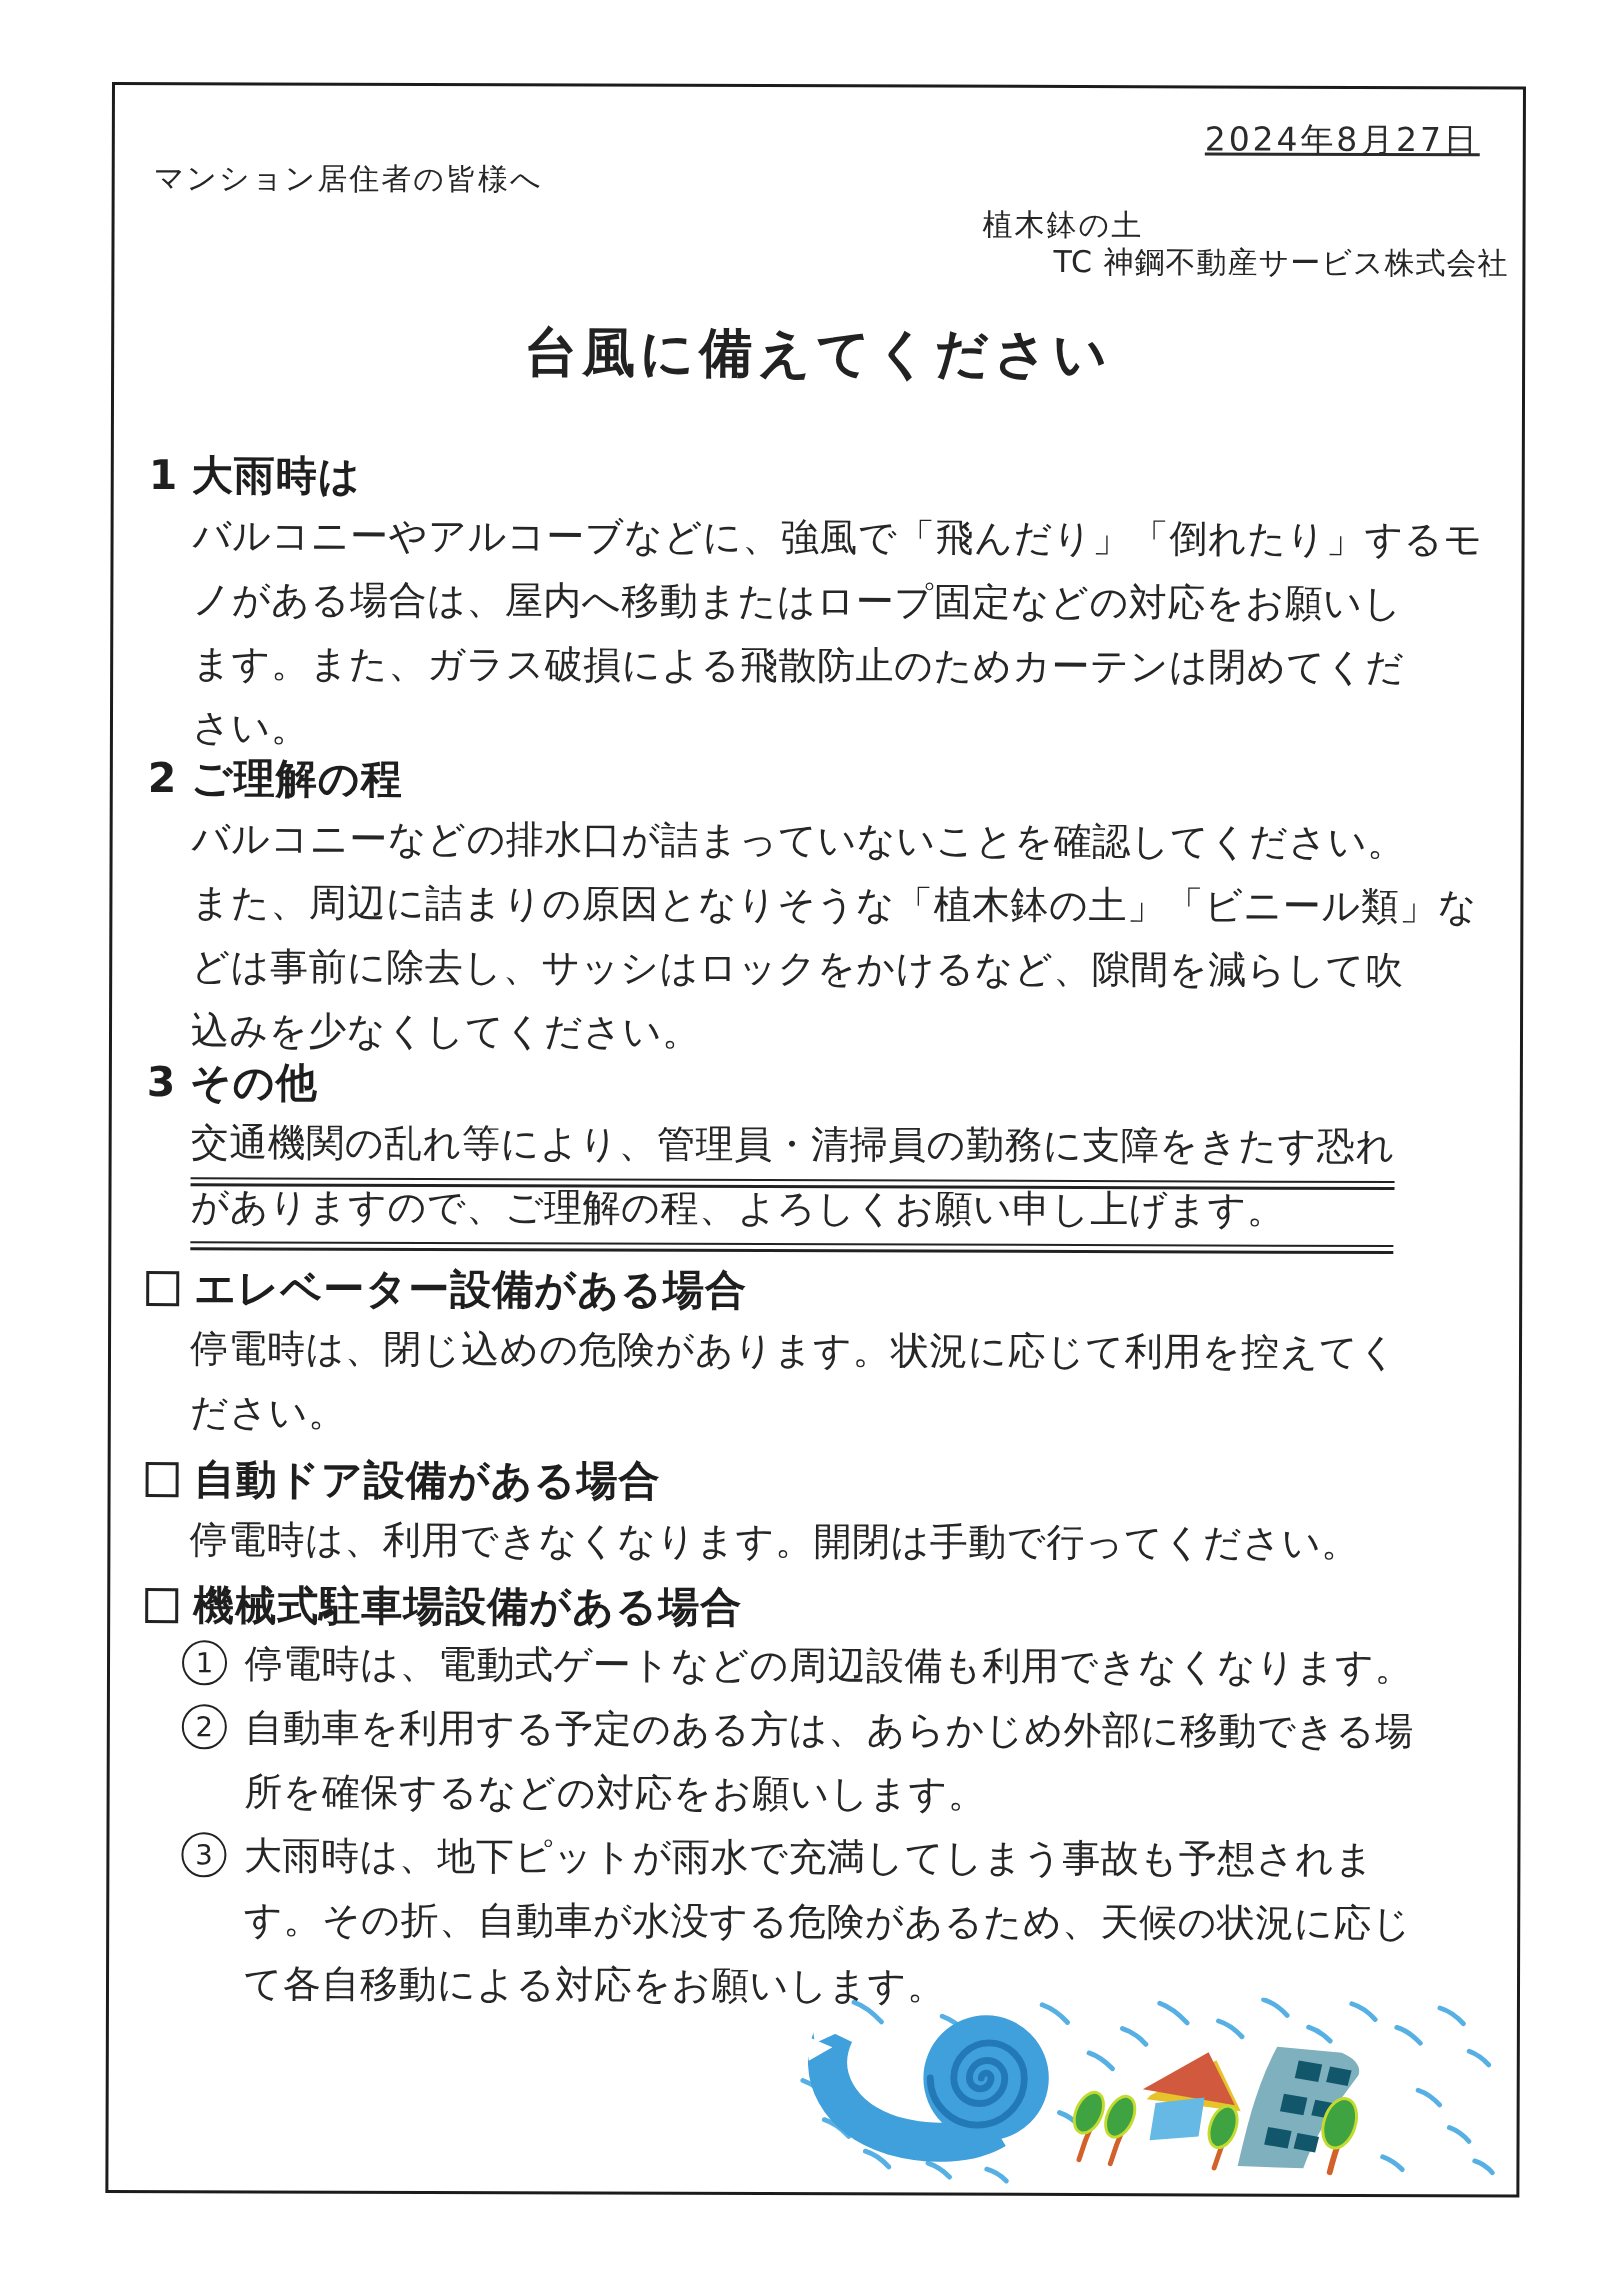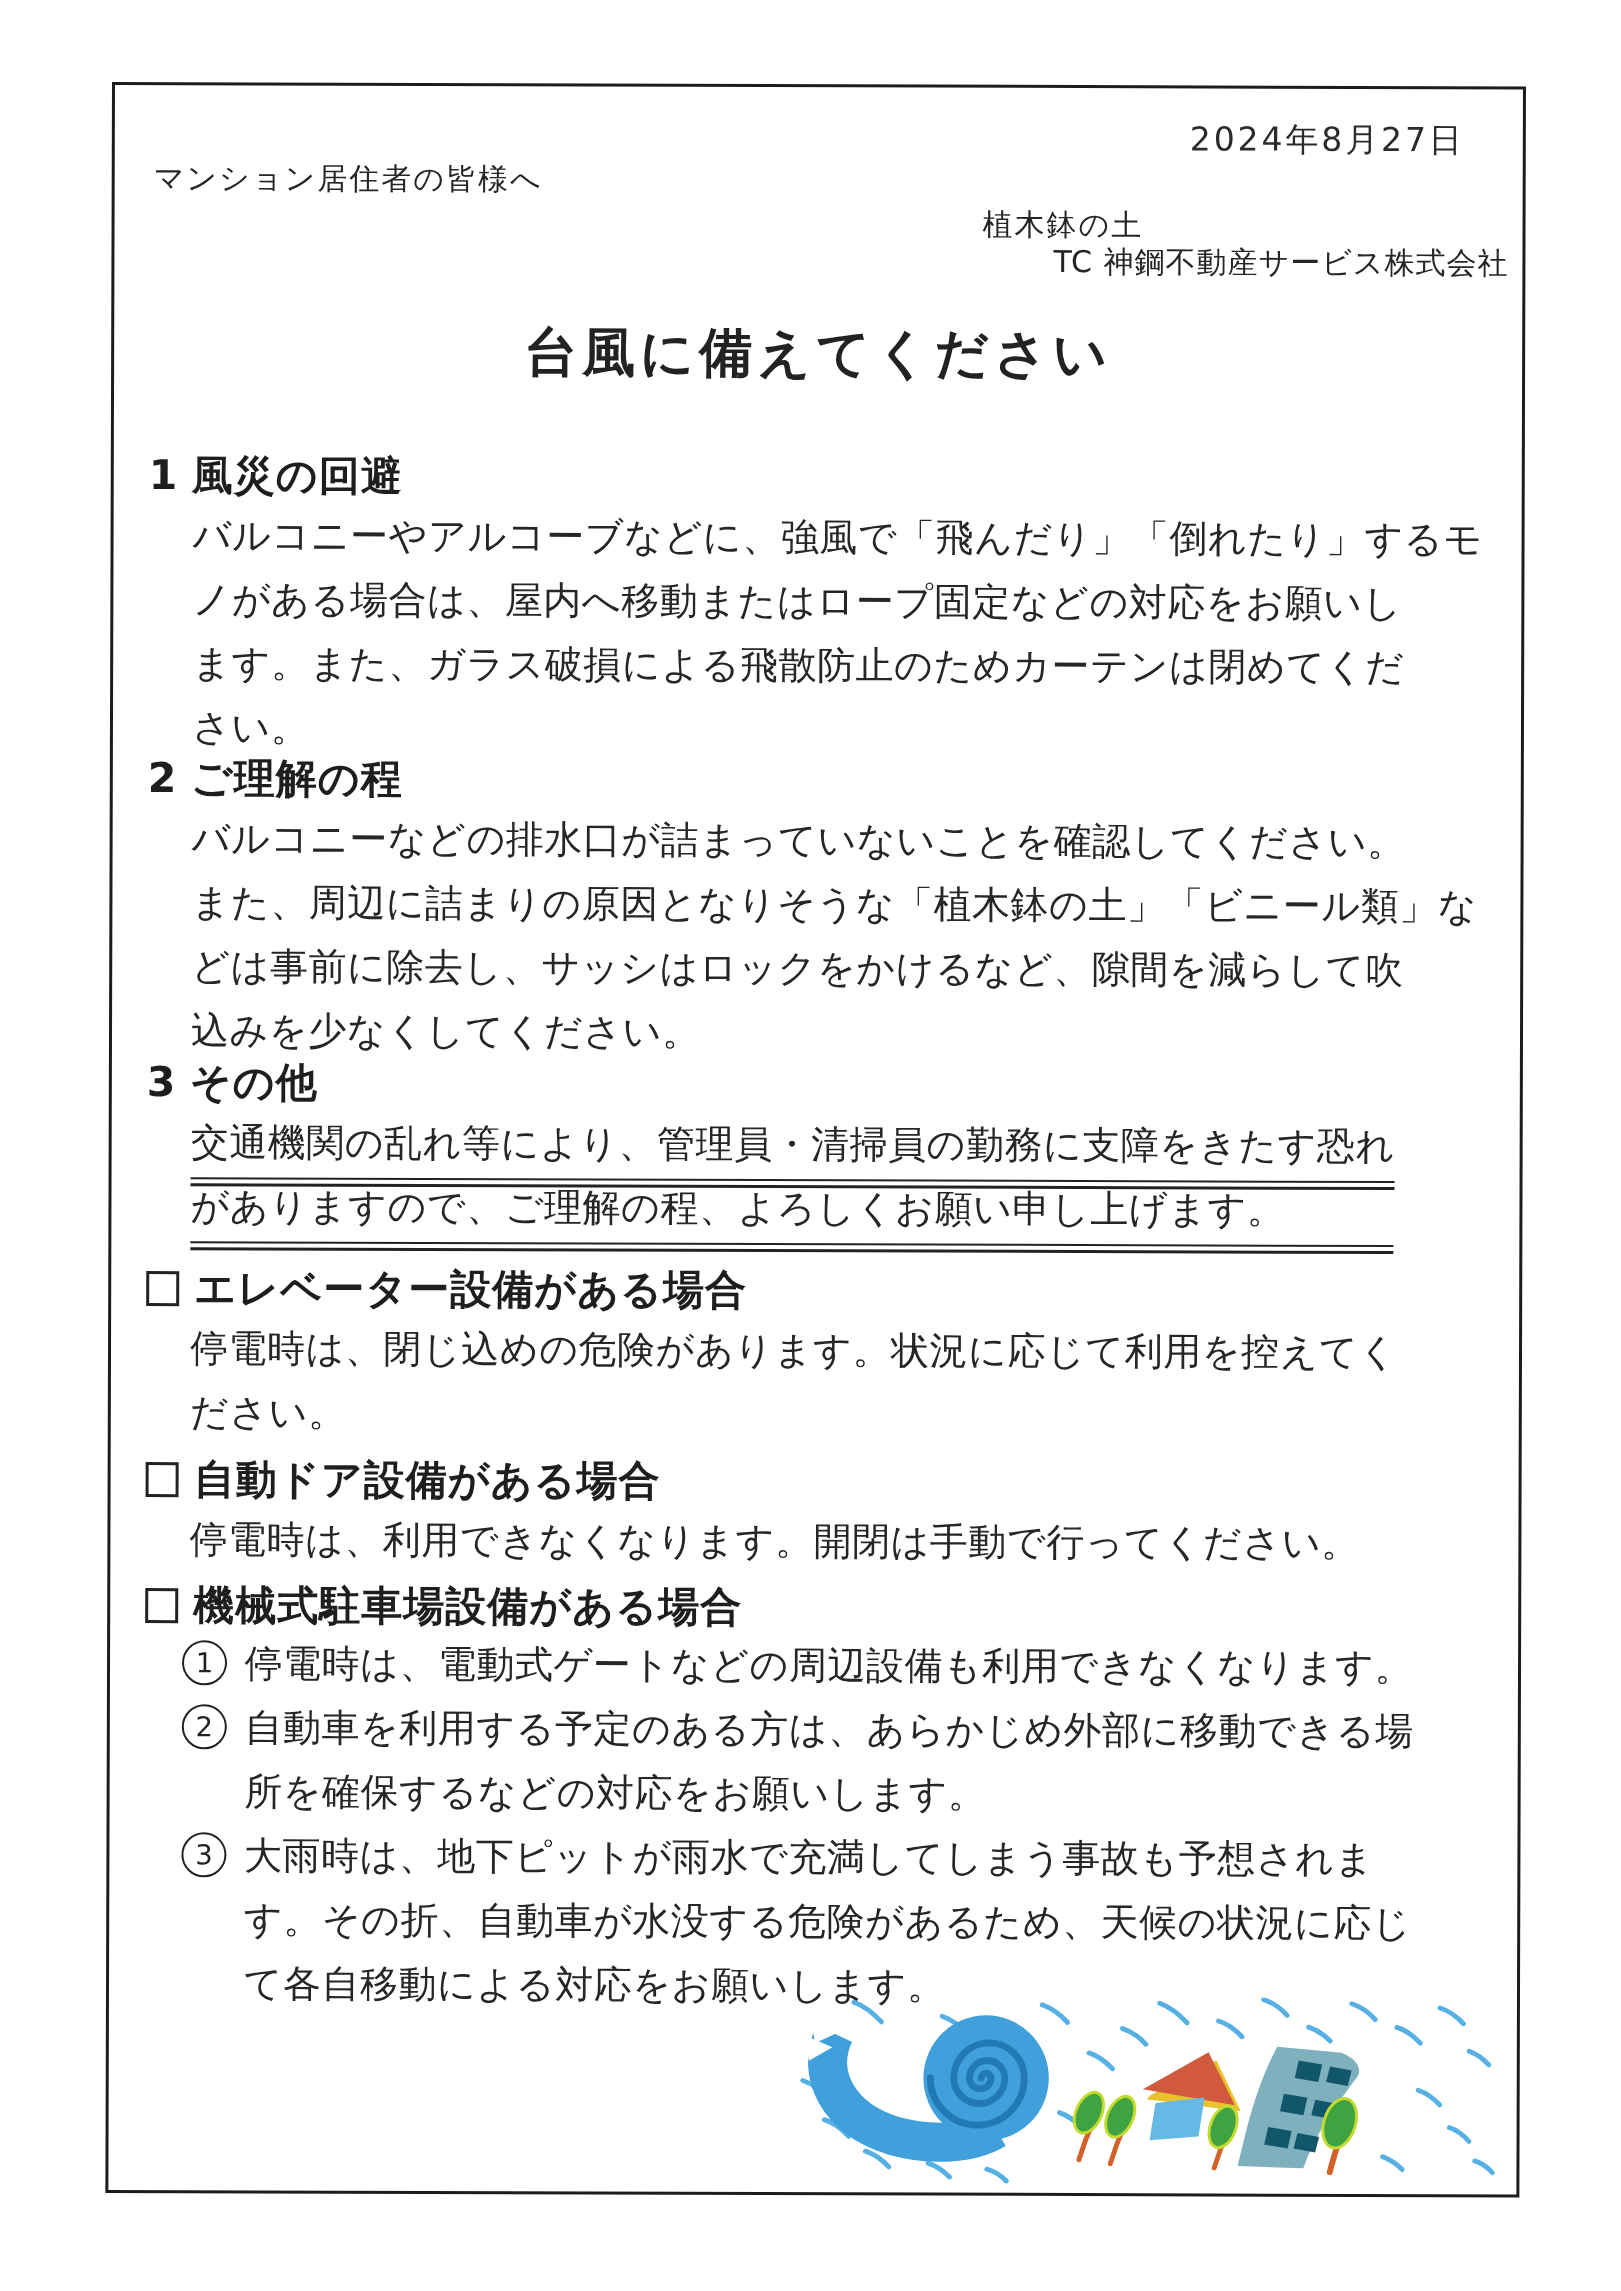--- a/index.html
+++ b/index.html
@@ -8,21 +8,21 @@
     width:1621px; height:2292px; position:relative; background:#ffffff;
     font-family:"DejaVu Sans","Liberation Sans",sans-serif;
     color:#262626; overflow:hidden;
   }
   .frame {
     position:absolute; left:112px; top:82px; width:1408px; height:2105px;
     border:3.4px solid #1c1c1c; background:#ffffff;
     transform:rotate(0.18deg); transform-origin:0 0;
   }
   .abs { position:absolute; }
-  .date { top:29px; right:58px; font-size:33px; letter-spacing:2.9px; color:#2b2b2b; }
+  .date { top:29px; right:43px; font-size:33px; letter-spacing:2.9px; color:#2b2b2b;text-decoration:underline; }
   .recipient { top:73px; left:39px; font-size:30px; letter-spacing:2px; }
   .sender-role { top:117px; left:868px; font-size:30px; letter-spacing:2px; }
   .sender-company { top:154px; left:939px; font-size:30px; letter-spacing:1px; }
   .title {
     top:231px; left:0; width:100%; margin:0; text-align:center;
     font-size:53px; font-weight:700; letter-spacing:4.9px; color:#222;
   }
   .sec { position:absolute; left:35px; width:1353px; }
   .sec-head { display:flex; align-items:flex-start; font-weight:700; font-size:41px; line-height:51px; color:#1e1e1e; letter-spacing:1px; }
   .sec-num { width:43px; flex:0 0 auto; }
@@ -49,21 +49,21 @@
 
   <div class="abs date">2024年8月27日</div>
   <div class="abs recipient">マンション居住者の皆様へ</div>
   <div class="abs sender-role">植木鉢の土</div>
   <div class="abs sender-company">TC 神鋼不動産サービス株式会社</div>
   <h1 class="abs title">台風に備えてください</h1>
 
   <section class="sec" id="sec1" style="top:365px">
     <div class="sec-head">
       <span class="sec-num">1</span>
-      <span>風災の回避</span>
+      <span>大雨時は</span>
     </div>
     <div class="sec-body">
       <div class="bl">バルコニーやアルコーブなどに、強風で「飛んだり」「倒れたり」するモ</div>
       <div class="bl">ノがある場合は、屋内へ移動またはロープ固定などの対応をお願いし</div>
       <div class="bl">ます。また、ガラス破損による飛散防止のためカーテンは閉めてくだ</div>
       <div class="bl">さい。</div>
     </div>
   </section>
 
   <section class="sec" id="sec2" style="top:668px">

